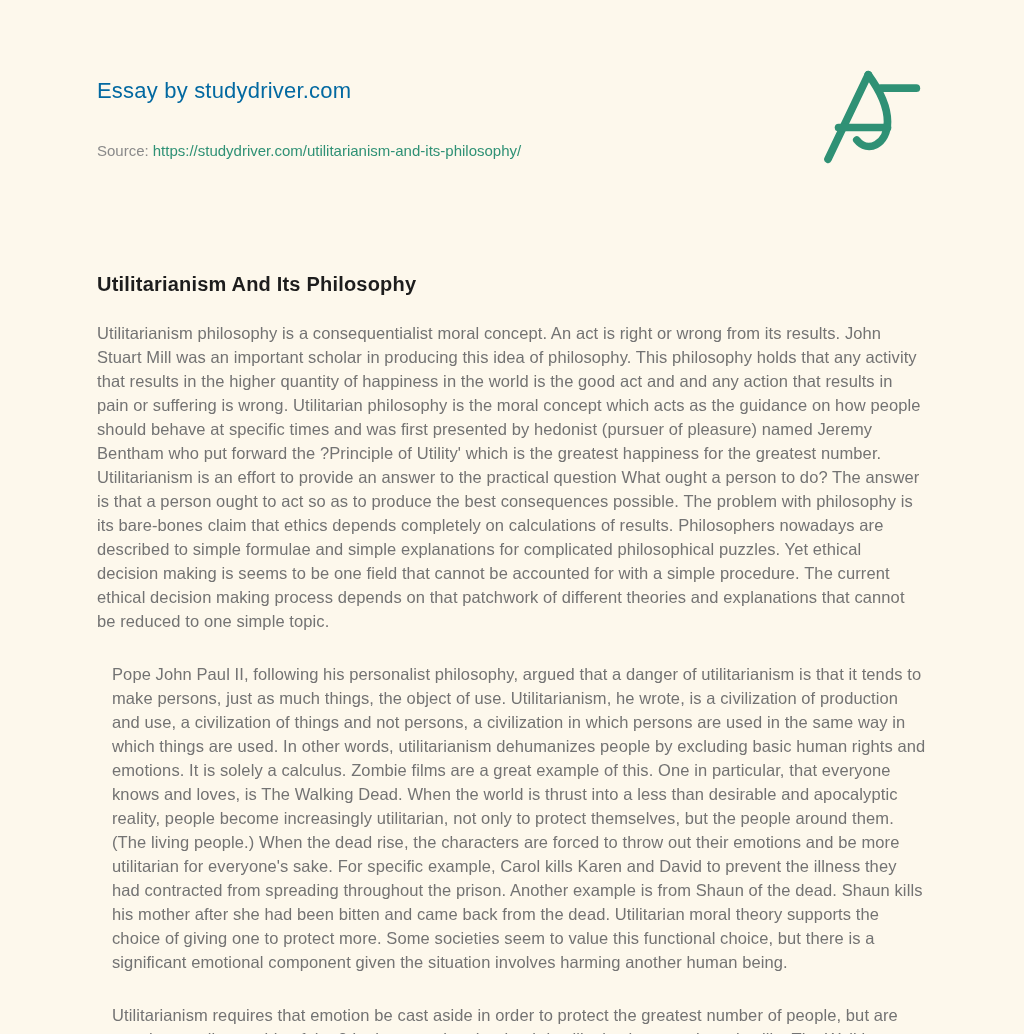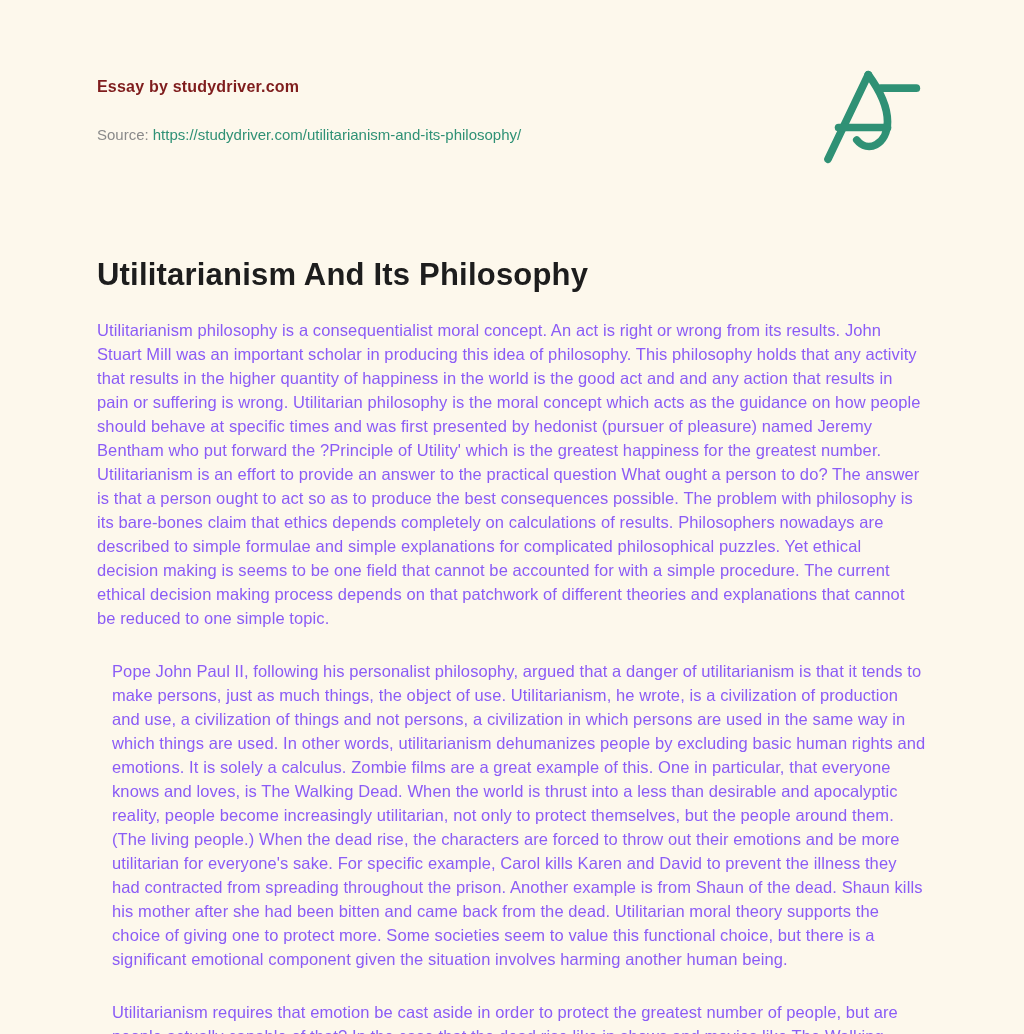--- a/index.html
+++ b/index.html
@@ -9,56 +9,56 @@
     font-family: "Liberation Sans", sans-serif;
     overflow: hidden;
   }
   .page {
     position: relative;
     width: 1024px;
     height: 1034px;
     padding: 78px 97px 0 97px;
   }
   .byline {
-    font-size: 16px;
-    font-weight: 700;
-    color: #7f1d1d;
+    font-size: 22px;
+    font-weight: 400;
+    color: #0369a1;
     letter-spacing: 0.2px;
   }
   .source-line {
-    margin-top: 30px;
+    margin-top: 38px;
     font-size: 15px;
     color: #8a8a8a;
   }
   .source-url {
     color: var(--accent, #2f9175);
     text-decoration: none;
     margin-left: 4px;
   }
   .logo {
     position: absolute;
     top: 68px;
     right: 94px;
     width: 108px;
     height: 96px;
     color: var(--accent, #2f9175);
   }
   .logo svg { width: 100%; height: 100%; }
   .title {
     margin-top: 114px;
-    font-size: 31px;
+    font-size: 20px;
     font-weight: 700;
     color: #1d1d1d;
     letter-spacing: 0.2px;
   }
   .para {
     margin-top: 25px;
     font-size: 16.5px;
     line-height: 24px;
-    color: #8b5cf6;
+    color: #737373;
     letter-spacing: 0.1px;
   }
   .para + .para { margin-top: 29px; margin-left: 15px; }
 </style>
 </head>
 <body>
 
 <div class="page">
 
   <header>

